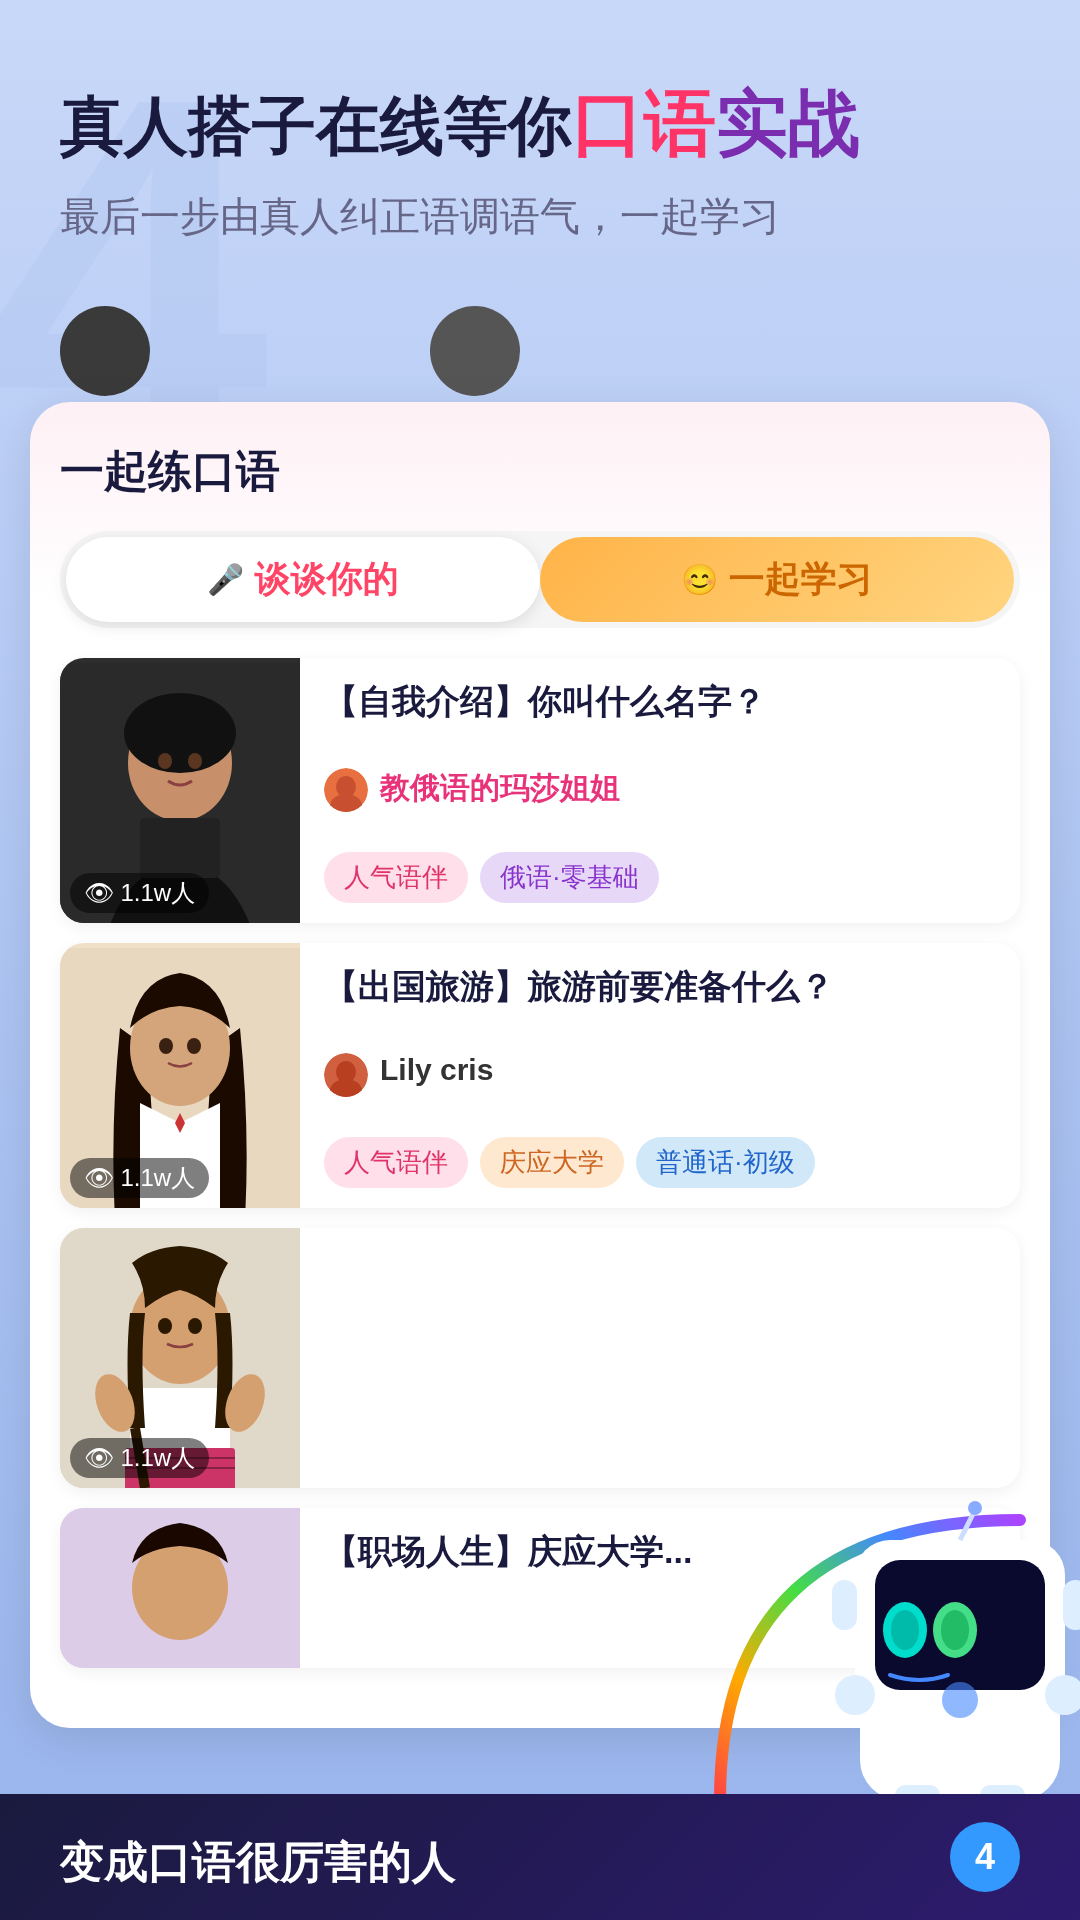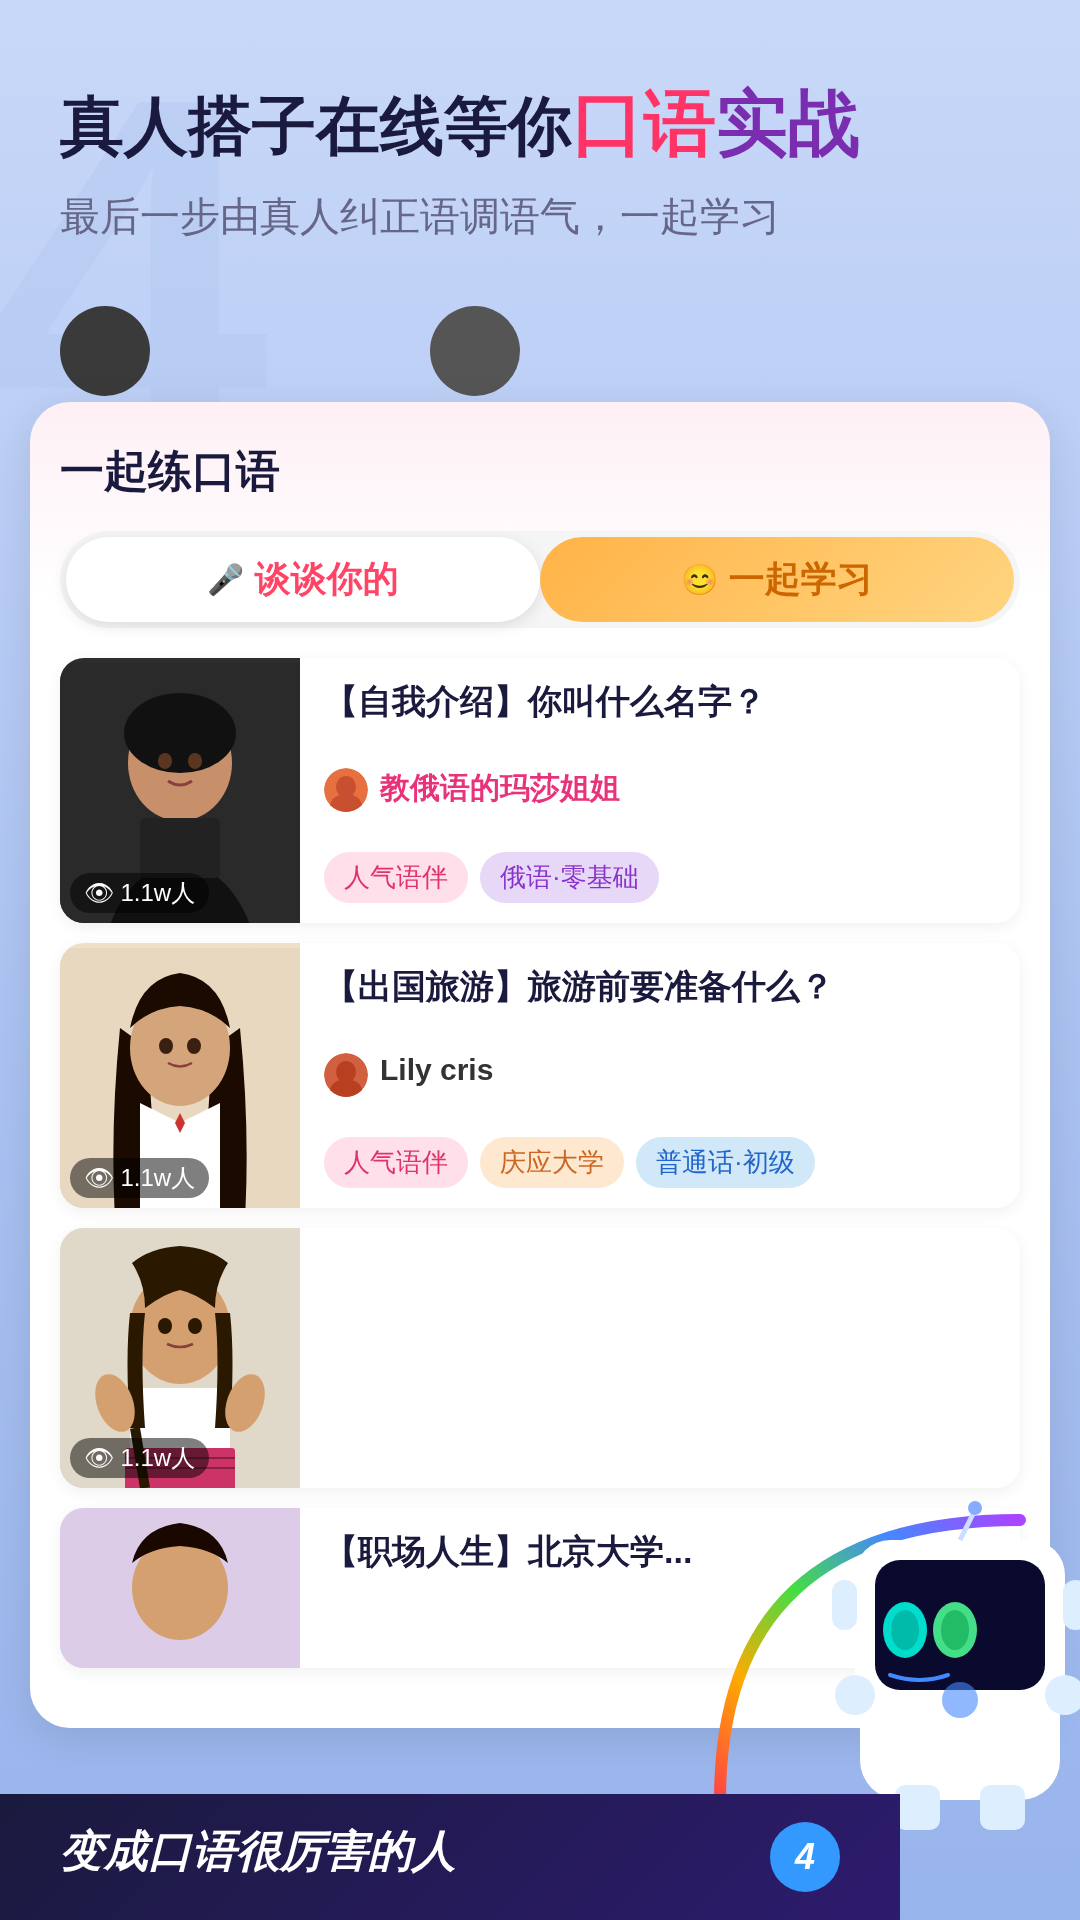--- a/index.html
+++ b/index.html
@@ -247,28 +247,27 @@
     .tag-pink { background: #ffe0ea; color: #e0336a; }
     .tag-peach { background: #ffe8d0; color: #cc6622; }
     .tag-purple { background: #e8d8f8; color: #8833cc; }
     .tag-blue { background: #d0e8f8; color: #2266cc; }
 
     
     .bottom-bar {
       position: fixed;
       bottom: 0;
       left: 0;
-      width: 900px;
+      width: 1080px;
       background: linear-gradient(135deg, #1a1a3e 0%, #2d1b6e 100%);
       padding: 28px 60px;
       display: flex;
-      align-items: flex-start;
+      align-items: flex-end;
       gap: 30px;
       z-index: 10;
-      font-style: italic;
     }
 
     .bottom-text {
       font-size: 44px;
       font-weight: 700;
       color: white;
       flex: 1;
     }
 
     .bottom-badge {
@@ -454,21 +453,21 @@
   <div class="list-item" style="min-height: 140px; max-height: 160px; overflow: hidden;">
     <div class="list-item-image person-img-4" style="background: linear-gradient(180deg, #e8d8f0 0%, #d8c8e8 100%); max-height: 160px;">
       <svg viewBox="0 0 240 160" width="240" height="160" xmlns="http://www.w3.org/2000/svg">
         <rect width="240" height="160" fill="#dccce8"></rect>
         <ellipse cx="120" cy="80" rx="48" ry="52" fill="#d4a070"></ellipse>
         <path d="M72 55 Q80 20 120 15 Q160 20 168 55 Q150 40 120 38 Q90 40 72 55Z" fill="#1a0800"></path>
       </svg>
       
     </div>
     <div class="list-item-content">
-      <div class="item-title">【职场人生】北京大学...</div>
+      <div class="item-title">【职场人生】庆应大学...</div>
     </div>
   </div>
 
 </div>
 
 <div class="robot-container">
 
   <svg class="rainbow-arc" viewBox="0 0 380 380" xmlns="http://www.w3.org/2000/svg">
     <path d="M 40 340 Q 40 60 340 60" stroke="url(#rainbow1)" stroke-width="12" fill="none" stroke-linecap="round"></path>
     <defs>

